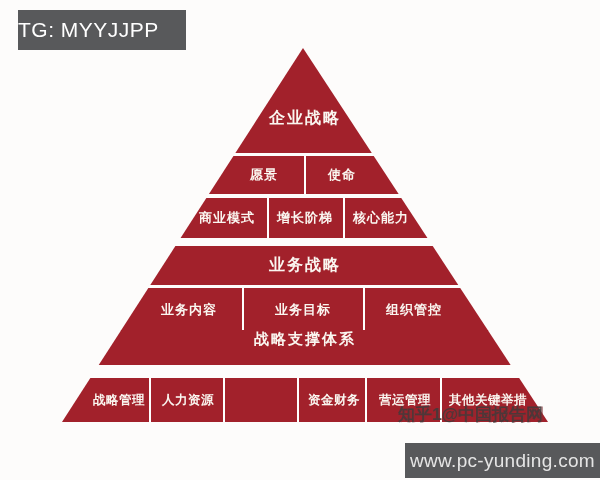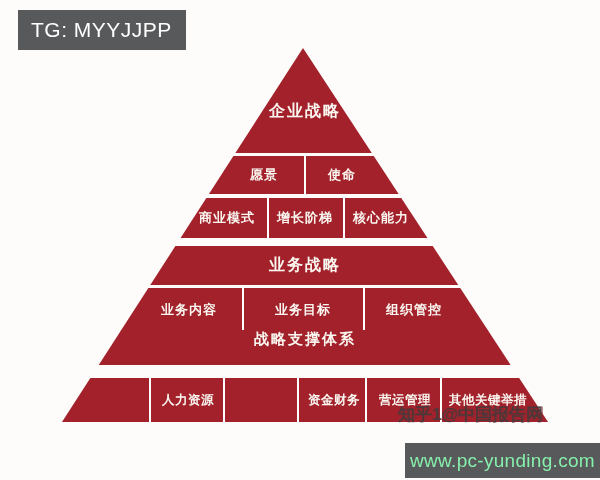--- a/index.html
+++ b/index.html
@@ -13,21 +13,21 @@
   body{font-family:"Liberation Sans", sans-serif; background:#fff;}
   .canvas{
     position:relative; width:600px; height:480px;
     background:var(--canvas-bg); overflow:hidden;
   }
 
   
   .tg-badge{
     position:absolute; left:18px; top:10px; width:168px; height:40px;
     background:var(--badge-bg); color:#fff;
-    display:flex; align-items:center; padding-left:13px; box-sizing:border-box;
+    display:flex; align-items:center; box-sizing:border-box;
     font-size:21px; letter-spacing:.5px;
   }
 
   
   .pyramid{
     position:absolute; left:62px; top:48px; width:486px; height:374px;
     clip-path:polygon(241px 0px, 100% 100%, 0% 100%);
   }
   .band{
     position:absolute; left:0; width:100%;
@@ -37,21 +37,21 @@
   .b2{top:108px;height:38px;}
   .b3{top:150px;height:40px;}
   .b4{top:198px;height:39px; display:flex; align-items:center; justify-content:center;}
   .b5{top:240px;height:43px;}
   .b6{top:282px;height:35px; display:flex; align-items:flex-start; justify-content:center;}
   .b7{top:330px;height:44px;}
 
   .tier-title{
     font-weight:bold; font-size:16px; letter-spacing:2px; white-space:nowrap;
   }
-  .b1 .tier-title{padding-bottom:31px;}
+  .b1 .tier-title{padding-bottom:24px;}
   .b6 .tier-title{font-size:15px;}
 
   .cell{
     position:absolute; top:0; height:100%;
     display:flex; align-items:center; justify-content:center;
     font-weight:bold; font-size:13px; letter-spacing:1px; white-space:nowrap;
   }
   .b7 .cell{font-size:12.5px; letter-spacing:.5px;}
   .vline{
     position:absolute; top:0; width:2px; height:100%;
@@ -62,21 +62,21 @@
   .watermark{
     position:absolute; left:398px; top:403px;
     font-size:17px; font-weight:bold; color:rgba(62,58,58,.82);
     letter-spacing:0; white-space:nowrap;
     text-shadow:1.5px 0 0 rgba(130,50,55,.55);
   }
 
   
   .site-badge{
     position:absolute; left:405px; top:443px; width:195px; height:35px;
-    background:var(--badge-bg); color:#86efac;
+    background:var(--badge-bg); color:#e5e5e5;
     display:flex; align-items:center; justify-content:center;
     font-size:19px; letter-spacing:.3px;
   }
 </style>
 </head>
 <body>
 
 <div class="canvas">
 
   <div class="tg-badge">TG: MYYJJPP</div>
@@ -111,20 +111,21 @@
       <span class="cell" style="left:302px;width:100px">组织管控</span>
       <i class="vline" style="left:180px"></i>
       <i class="vline" style="left:301px"></i>
     </div>
 
     <div class="band b6">
       <span class="tier-title">战略支撑体系</span>
     </div>
 
     <div class="band b7">
+      <span class="cell" style="left:12px;width:90px">战略管理</span>
       <span class="cell" style="left:81px;width:90px">人力资源</span>
       <span class="cell" style="left:227px;width:90px">资金财务</span>
       <span class="cell" style="left:376px;width:100px">其他关键举措</span>
       <span class="cell" style="left:298px;width:90px">营运管理</span>
       <i class="vline" style="left:87px"></i>
       <i class="vline" style="left:161px"></i>
       <i class="vline" style="left:235px"></i>
       <i class="vline" style="left:303px"></i>
       <i class="vline" style="left:378px"></i>
     </div>

